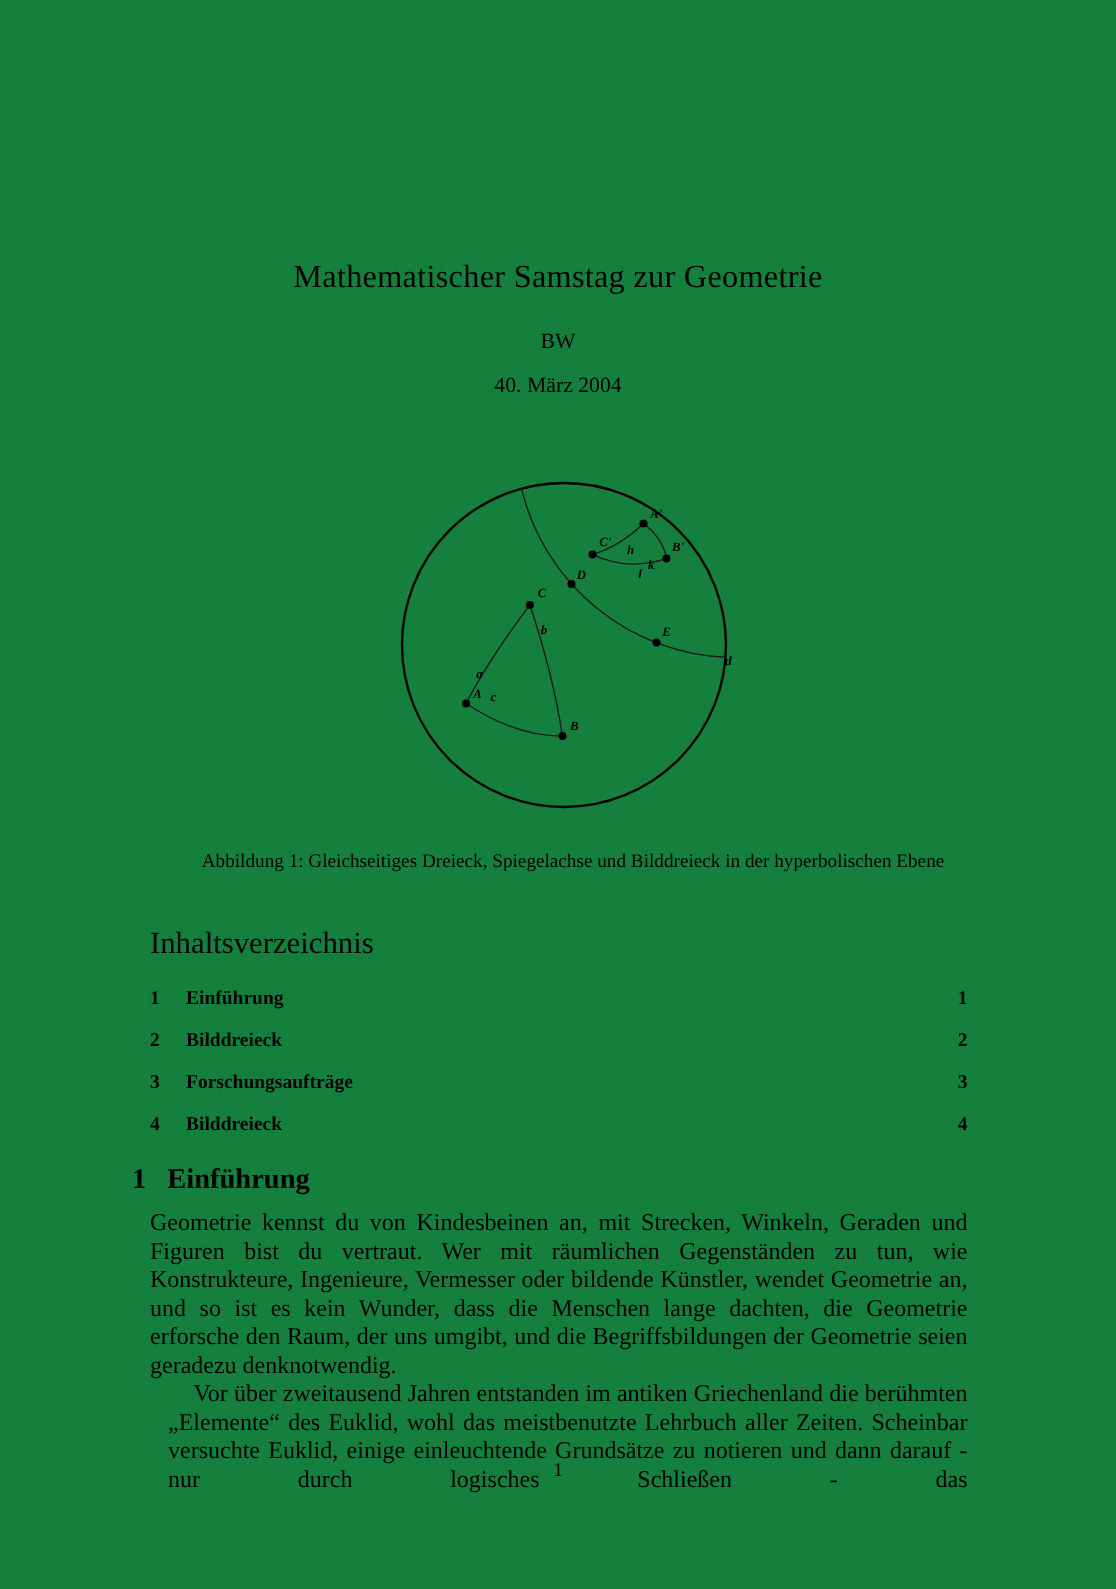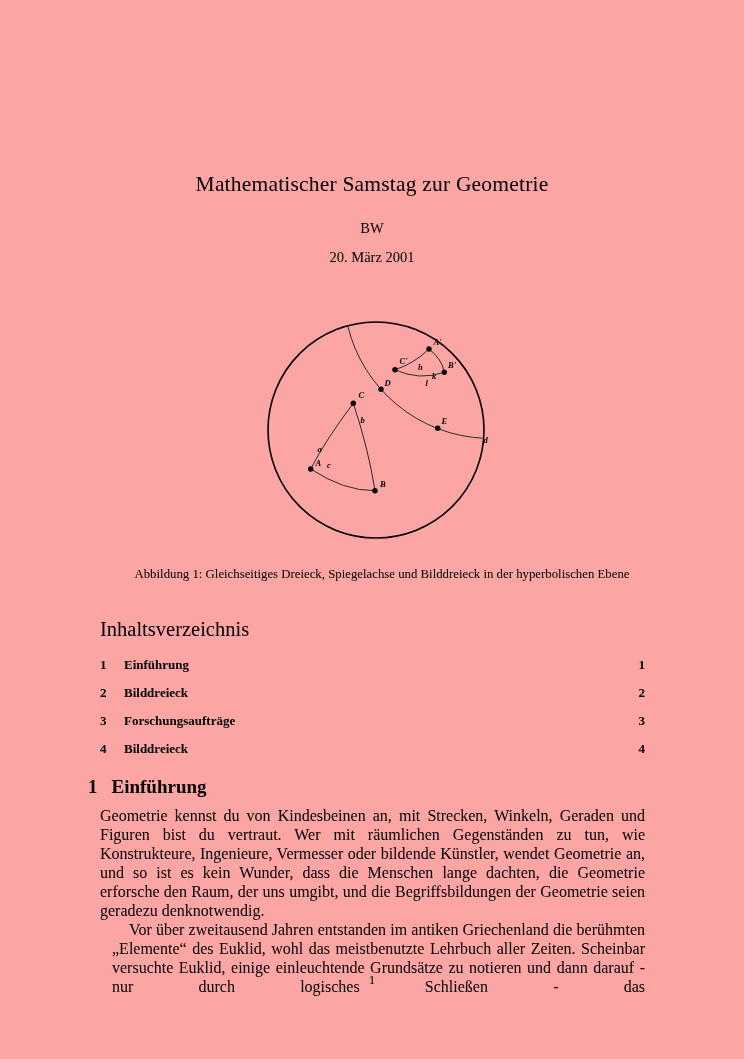--- a/index.html
+++ b/index.html
@@ -5,21 +5,21 @@
   html, body { margin: 0; padding: 0; }
   body {
     width: 744px; height: 1059px;
     background: #ffffff;
     font-family: "Liberation Serif", "DejaVu Serif", serif;
     color: #000000;
   }
   .page {
     position: relative;
     width: 744px; height: 1059px;
-    background: #fca5a5;
+    background: #15803d;
     overflow: hidden;
   }
   .abs { position: absolute; }
   .centered { left: 0; right: 0; text-align: center; }
 
   .doc-title { top: 172px; font-size: 21.5px; letter-spacing: 0.2px; }
   .doc-author { top: 220px; font-size: 14.5px; }
   .doc-date { top: 249px; font-size: 14.5px; }
 
   .figure-svg { left: 250px; top: 305px; }
@@ -59,21 +59,21 @@
 
   .page-num { top: 972px; font-size: 13px; }
 </style>
 </head>
 <body>
 
 <div class="page">
 
   <div class="abs centered doc-title">Mathematischer Samstag zur Geometrie</div>
   <div class="abs centered doc-author">BW</div>
-  <div class="abs centered doc-date">20. März 2001</div>
+  <div class="abs centered doc-date">40. März 2004</div>
 
   <svg class="abs figure-svg" width="260" height="250" viewBox="0 0 260 250" xmlns="http://www.w3.org/2000/svg">
 
     <circle class="boundary" cx="126" cy="125" r="108"></circle>
 
     <path class="thin" d="M 97.7 20.7 A 147 147 0 0 0 234.3 133.3"></path>
 
     <path class="thin" d="M 60.7 164 Q 75.5 135 103.3 98.3"></path>
     <path class="thin" d="M 103.3 98.3 Q 118.5 144 125 185.7"></path>
     <path class="thin" d="M 60.7 164 Q 94 186 125 185.7"></path>

